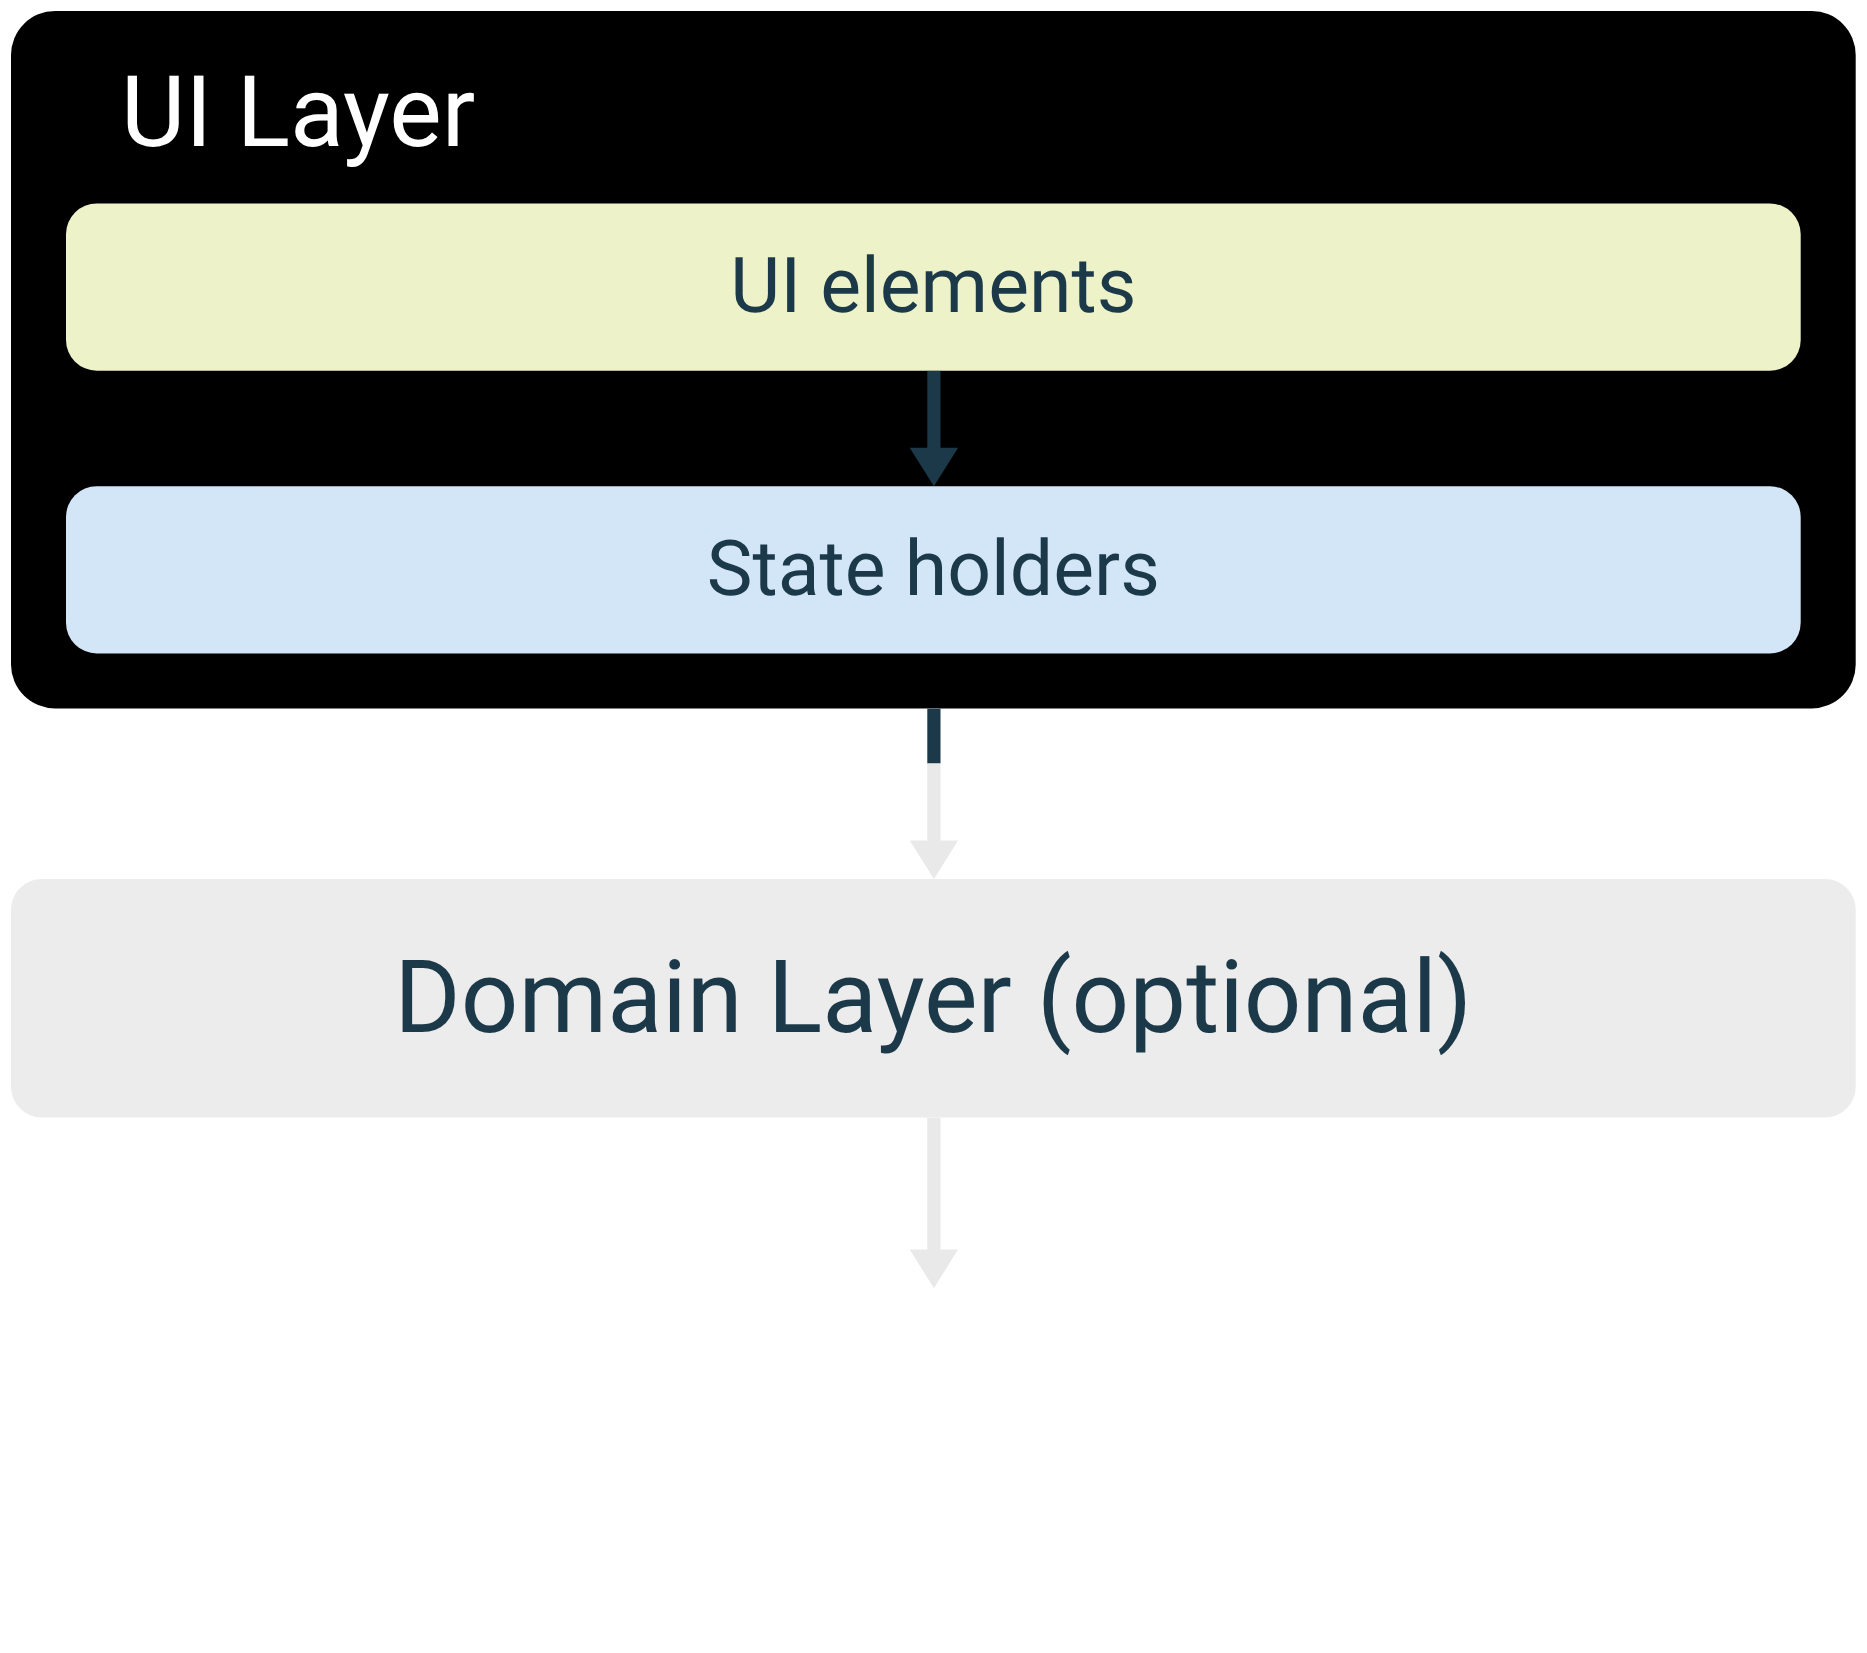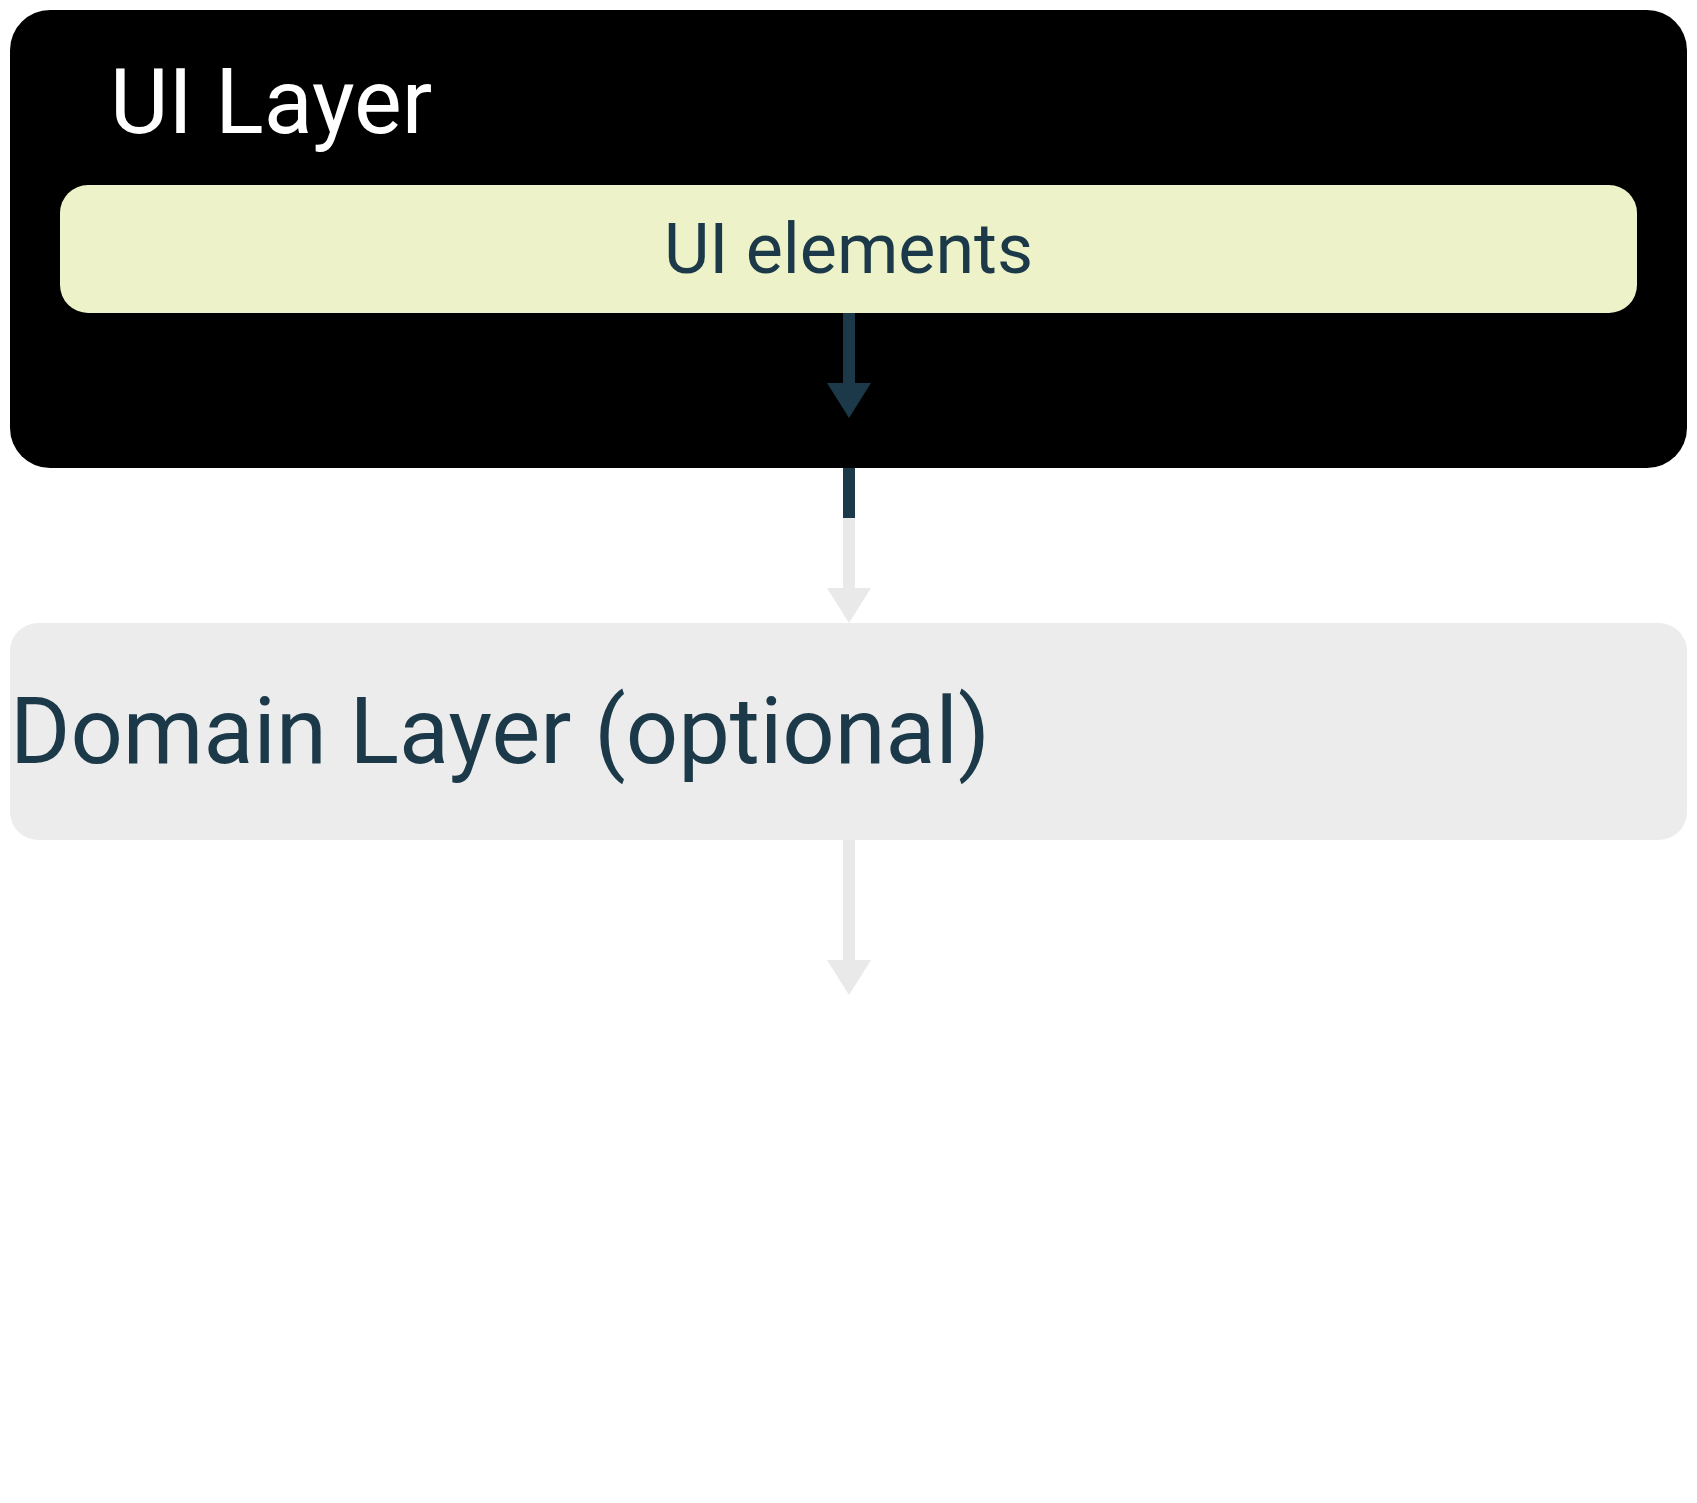--- a/index.html
+++ b/index.html
@@ -31,37 +31,38 @@
     .ui-layer-title {
       color: #ffffff;
       font-size: 90px;
       font-weight: 400;
       margin-left: 50px;
       margin-bottom: 30px;
       margin-top: 10px;
     }
     .inner-box {
       border-radius: 28px;
-      padding: 23px 0;
+      padding: 35px 0;
       text-align: center;
       font-size: 70px;
       font-weight: 400;
       color: #1b3948;
     }
     .ui-elements-box {
       background: #eef2c8;
     }
     .state-holders-box {
       background: #d3e6f7;
     }
     .layer-box {
       width: 100%;
       background: #ececec;
       border-radius: 28px;
       padding: 55px 0;
+      text-align: center;
       font-size: 92px;
       font-weight: 400;
       color: #1b3948;
     }
     .arrow-wrapper {
       display: flex;
       justify-content: center;
       align-items: center;
     }
     .arrow-dark {
@@ -84,20 +85,21 @@
 
     <div class="inner-box ui-elements-box">UI elements</div>
 
     <div class="arrow-wrapper">
       <svg class="arrow-dark" viewBox="0 0 60 105">
         <line x1="30" y1="0" x2="30" y2="78" stroke="#1b3948" stroke-width="12"></line>
         <polygon points="30,105 8,70 52,70" fill="#1b3948"></polygon>
       </svg>
     </div>
 
+    <div class="inner-box state-holders-box">State holders</div>
   </div>
 
   <div class="arrow-wrapper">
     <svg class="arrow-split" viewBox="0 0 60 155">
       <line x1="30" y1="0" x2="30" y2="50" stroke="#1b3948" stroke-width="12"></line>
       <line x1="30" y1="50" x2="30" y2="128" stroke="#e9e9e9" stroke-width="12"></line>
       <polygon points="30,155 8,120 52,120" fill="#e9e9e9"></polygon>
     </svg>
   </div>
 

